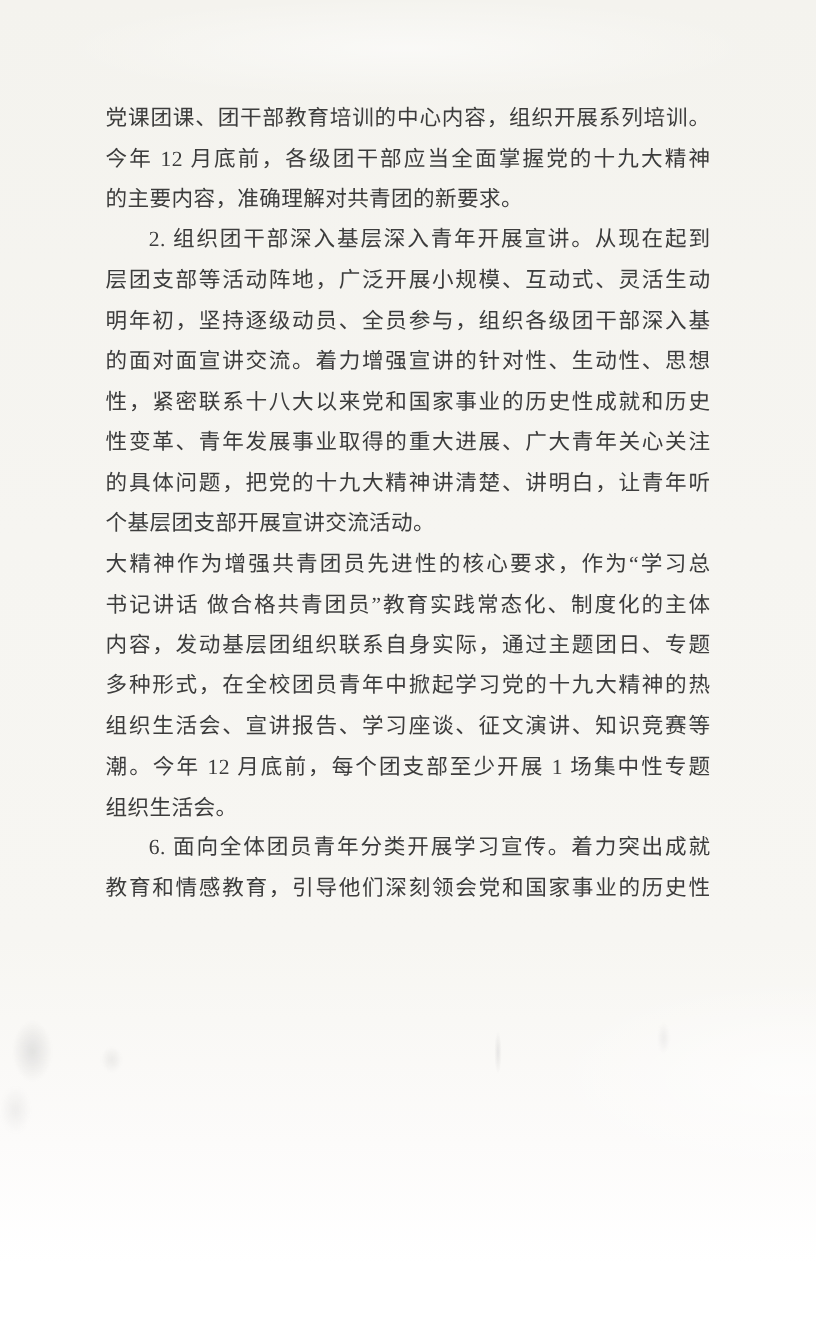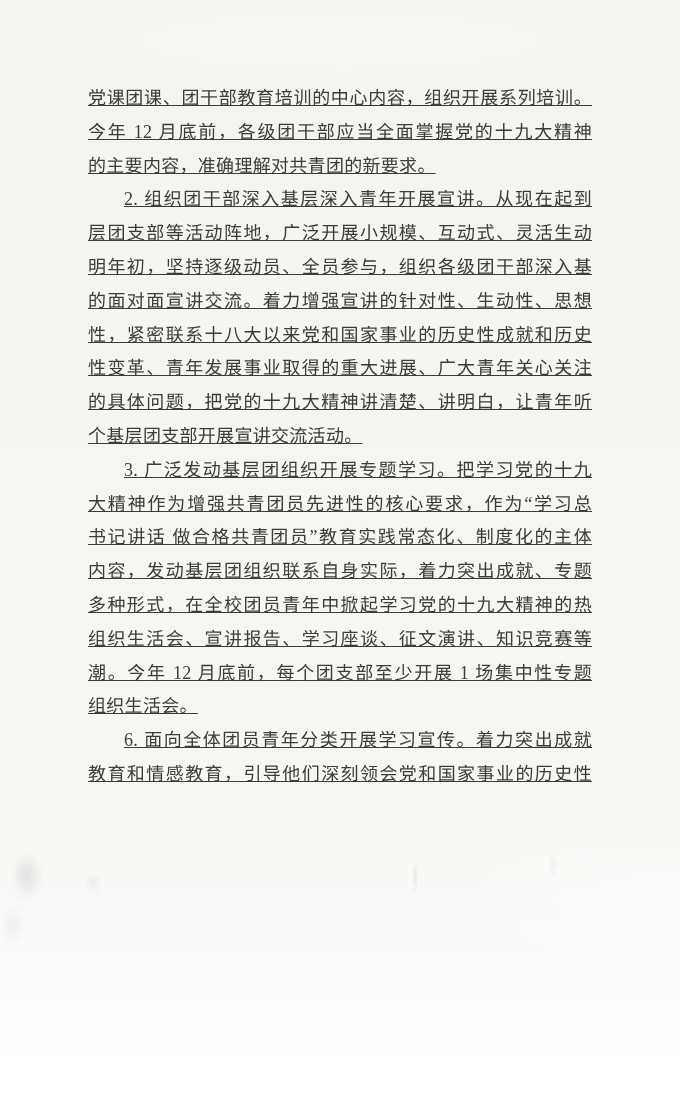--- a/index.html
+++ b/index.html
@@ -36,21 +36,20 @@
   }
   .text-block {
     position: absolute;
     left: 88px;
     top: 82px;
     width: 504px;
     color: #3c3c3c;
     font-size: 18px;
     line-height: 33.8px;
     letter-spacing: 0.3px;
-    text-decoration: underline;
   }
   .paragraph {
     margin: 0;
   }
   .line {
     text-align: justify;
     text-align-last: justify;
     text-justify: inter-character;
     white-space: nowrap;
     height: 33.8px;
@@ -107,24 +106,23 @@
         <div class="line indent">2. 组织团干部深入基层深入青年开展宣讲。从现在起到</div>
         <div class="line">层团支部等活动阵地，广泛开展小规模、互动式、灵活生动</div>
         <div class="line">明年初，坚持逐级动员、全员参与，组织各级团干部深入基</div>
         <div class="line">的面对面宣讲交流。着力增强宣讲的针对性、生动性、思想</div>
         <div class="line">性，紧密联系十八大以来党和国家事业的历史性成就和历史</div>
         <div class="line">性变革、青年发展事业取得的重大进展、广大青年关心关注</div>
         <div class="line">的具体问题，把党的十九大精神讲清楚、讲明白，让青年听</div>
         <div class="line short">个基层团支部开展宣讲交流活动。</div>
       </div>
       <div class="paragraph">
-        <div class="line indent">3. 广泛发动基层团组织开展专题学习。把学习党的十九</div>
         <div class="line">大精神作为增强共青团员先进性的核心要求，作为“学习总</div>
         <div class="line">书记讲话 做合格共青团员”教育实践常态化、制度化的主体</div>
-        <div class="line">内容，发动基层团组织联系自身实际，着力突出成就、专题</div>
+        <div class="line">内容，发动基层团组织联系自身实际，通过主题团日、专题</div>
         <div class="line">多种形式，在全校团员青年中掀起学习党的十九大精神的热</div>
         <div class="line">组织生活会、宣讲报告、学习座谈、征文演讲、知识竞赛等</div>
         <div class="line">潮。今年 12 月底前，每个团支部至少开展 1 场集中性专题</div>
         <div class="line short">组织生活会。</div>
       </div>
       <div class="paragraph">
         <div class="line indent">6. 面向全体团员青年分类开展学习宣传。着力突出成就</div>
         <div class="line">教育和情感教育，引导他们深刻领会党和国家事业的历史性</div>
       </div>
     </div>

